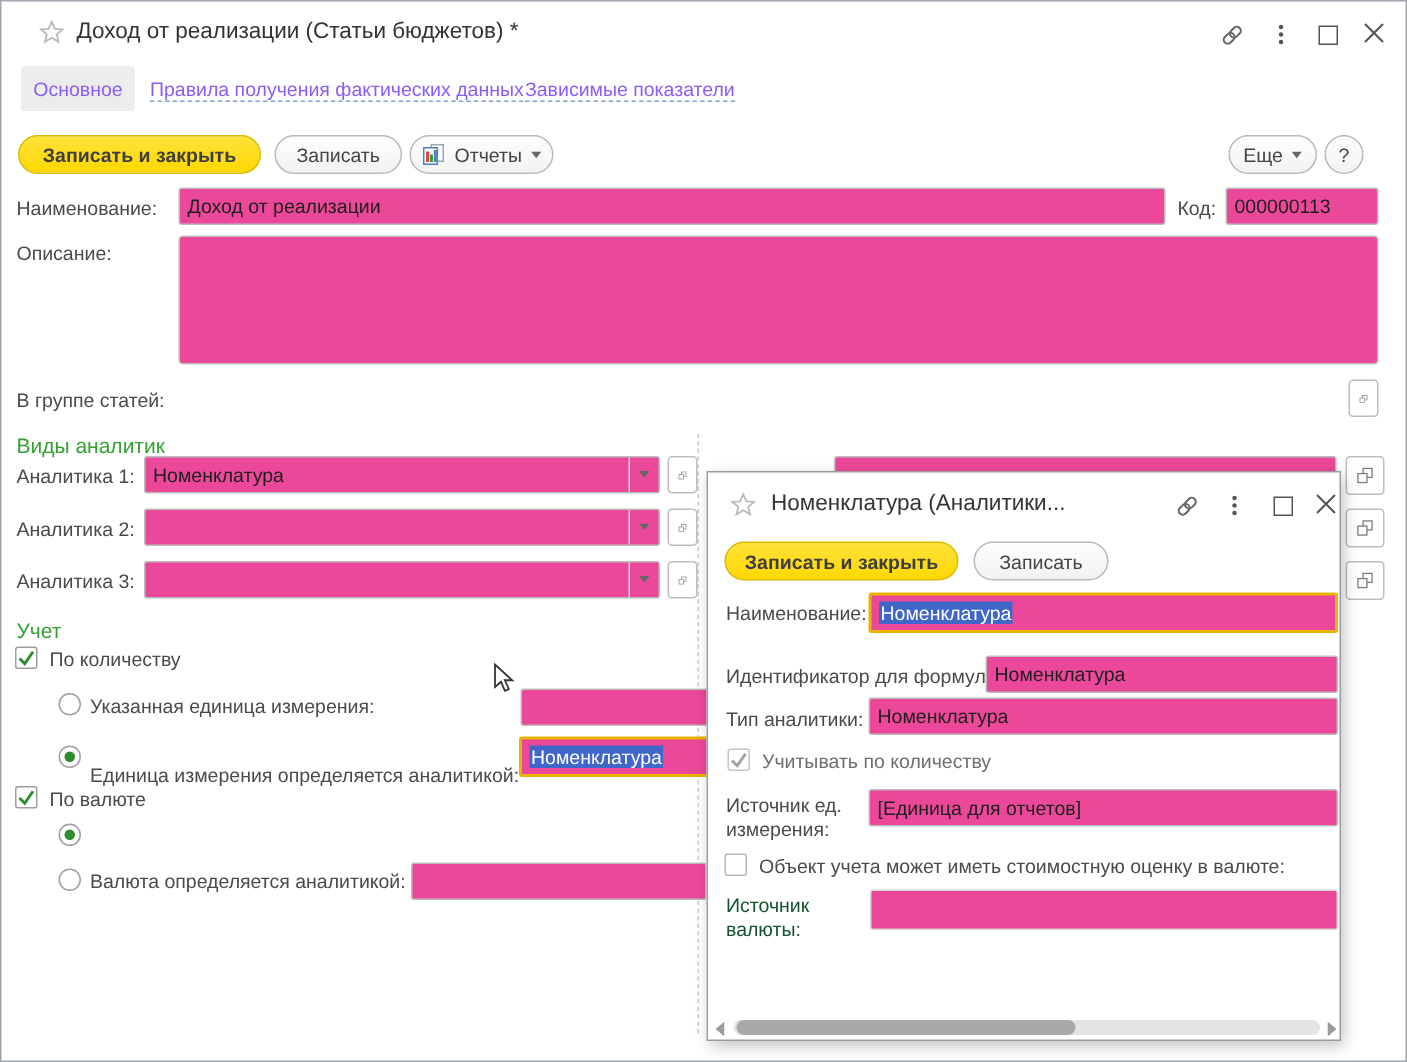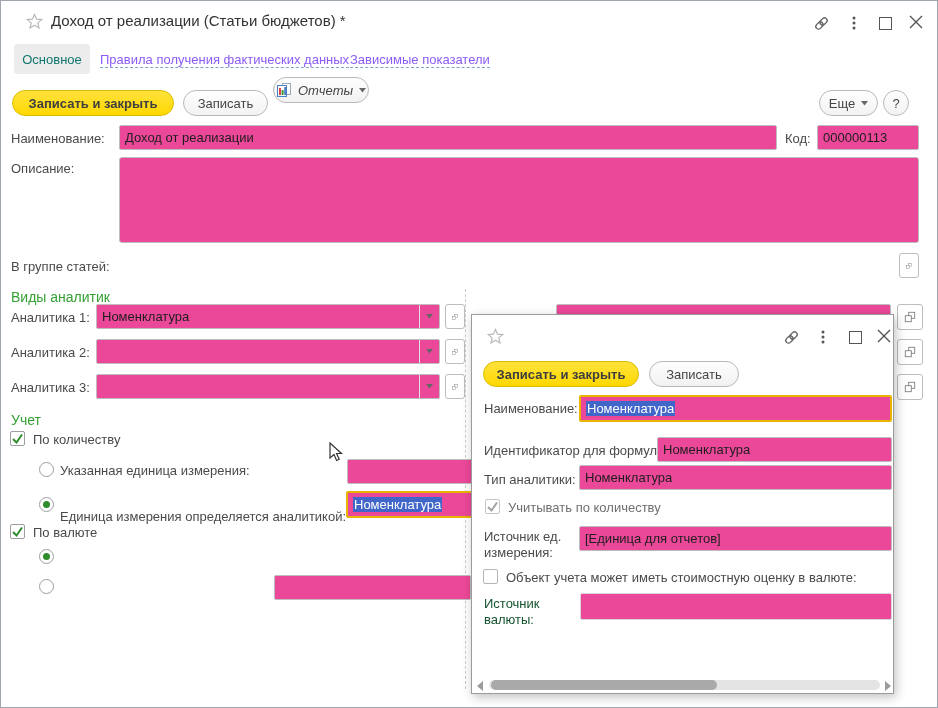--- a/index.html
+++ b/index.html
@@ -13,21 +13,21 @@
   .fld{position:absolute;background:#ec4899;border:1px solid #BDBDBD;border-radius:2px;font-size:13px;
        color:#1E1E1E;display:flex;align-items:center;padding:0 5px;box-sizing:border-box;overflow:hidden;white-space:nowrap;}
   .fld-focus{border:2px solid #E8B400;}
   .fld-dis{border-color:#D6D6D6;}
   .sel{background:#4066C9;color:#fff;padding:0 1px;}
   .combo-zone{position:absolute;right:0;top:0;bottom:0;width:19px;display:flex;align-items:center;justify-content:center;border-left:1px solid #E2E2E2;}
   .btn{position:absolute;background:linear-gradient(#FEFEFE,#F2F2F2);border:1px solid #B9B9B9;border-radius:13px;
        font-size:13px;color:#444;display:flex;align-items:center;justify-content:center;box-sizing:border-box;gap:6px;white-space:nowrap;}
   .btn-yellow{background:linear-gradient(#FFE23C,#FFD800);border:1px solid #D9BC00;font-weight:bold;color:#3E3E3E;}
   .openbtn{position:absolute;background:#fff;border:1px solid #BDBDBD;border-radius:3px;display:flex;align-items:center;justify-content:center;box-sizing:border-box;}
-  .tab-active{position:absolute;background:#ECECEC;border-radius:3px;font-size:13px;color:#0f766e;display:flex;align-items:center;justify-content:center;}
+  .tab-active{position:absolute;background:#ECECEC;border-radius:3px;font-size:13px;color:#8b5cf6;display:flex;align-items:center;justify-content:center;}
   .tab-link{position:absolute;font-size:13px;color:#8b5cf6;border-bottom:1px dashed #7FA3C6;white-space:nowrap;cursor:pointer;}
   .cb{position:absolute;width:15px;height:15px;background:#fff;border:1px solid #9E9E9E;border-radius:2px;box-sizing:border-box;display:flex;align-items:center;justify-content:center;}
   .cb-dis{border-color:#C6C6C6;}
   .radio{position:absolute;width:15px;height:15px;background:#fff;border:1px solid #9E9E9E;border-radius:50%;box-sizing:border-box;display:flex;align-items:center;justify-content:center;}
   .radio-dot{width:7px;height:7px;border-radius:50%;background:#2E8B2E;}
   .dashed-sep{position:absolute;border-left:1px dashed #CBCBCB;width:0;}
   .dialog{position:absolute;left:470px;top:313px;width:423px;height:380px;background:#fff;border:1px solid #9B9B9B;
           box-shadow:2px 3px 10px rgba(0,0,0,0.25);box-sizing:border-box;}
   .sb-track{position:absolute;background:#E4E4E4;border-radius:5px;}
   .sb-thumb{position:absolute;background:#A9A9A9;border-radius:5px;}
@@ -67,21 +67,21 @@
   </span>
 
   <div class="tab-active" style="left:13px;top:43px;width:76px;height:30px;">
     <span>Основное</span>
   </div>
   <span class="tab-link" style="left:99px;top:51px;">Правила получения фактических данных</span>
   <span class="tab-link" style="left:349px;top:51px;">Зависимые показатели</span>
 
   <button class="btn btn-yellow" style="left:11px;top:89px;width:162px;height:26px;">Записать и закрыть</button>
   <button class="btn" style="left:182px;top:89px;width:85px;height:26px;">Записать</button>
-  <button class="btn" style="left:272px;top:76px;width:96px;height:26px;font-style:italic;">
+  <button class="btn" style="left:272px;top:89px;width:96px;height:26px;">
     <span>
       <svg width="16" height="16" viewBox="0 0 16 16">
           <rect x="6.5" y="1.5" width="8" height="11" fill="#fff" stroke="#9AA7B5"></rect>
           <rect x="1.5" y="3.5" width="9" height="11" fill="#fff" stroke="#4A81C4"></rect>
           <rect x="3" y="6" width="2" height="7" fill="#D44"></rect>
           <rect x="5.6" y="8" width="2" height="5" fill="#3A9A3A"></rect>
           <rect x="8.2" y="5" width="2" height="8" fill="#4A81C4"></rect>
         </svg>
     </span>
     <span>Отчеты</span>
@@ -222,36 +222,38 @@
         <polyline points="2,7 5.5,10.5 11,2.5" fill="none" stroke="#2E8B2E" stroke-width="2"></polyline>
       </svg>
   </span>
   <span class="lbl" style="left:32px;top:524px;">По валюте</span>
 
   <span class="radio" style="left:38px;top:548px;">
       <span class="radio-dot"></span>
     </span>
 
   <span class="radio" style="left:38px;top:578px;"></span>
+  <span class="lbl" style="left:59px;top:579px;">Валюта определяется аналитикой:</span>
   <div class="fld" style="left:273px;top:574px;width:197px;height:25px;">
     <span></span>
   </div>
 
   <span class="abs" style="left:328px;top:441px;z-index:60;">
     <svg width="15" height="21" viewBox="0 0 15 21">
         <path d="M1 1 L1 16 L5 12.5 L7.6 18.5 L10.2 17.3 L7.6 11.5 L12.5 11.5 Z" fill="#fff" stroke="#333" stroke-width="1.2"></path>
       </svg>
   </span>
 
   <div class="dialog">
     <span class="abs" style="left:15px;top:13px;">
       <svg width="17" height="17" viewBox="0 0 17 17">
           <polygon points="8.5,1.5 10.6,6.2 15.7,6.6 11.8,9.9 13,14.9 8.5,12.2 4,14.9 5.2,9.9 1.3,6.6 6.4,6.2" fill="none" stroke="#B9B9B9" stroke-width="1.2"></polygon>
         </svg>
     </span>
+    <span class="title-text" style="left:42px;top:12px;">Номенклатура (Аналитики...</span>
     <span class="abs" style="left:311px;top:14px;">
       <svg width="17" height="17" viewBox="0 0 16 16">
           <g stroke="#666" fill="none" stroke-width="1.3" transform="rotate(-45 8 8)">
             <rect x="1.5" y="5.5" width="7.5" height="5" rx="2.5"></rect>
             <rect x="7" y="5.5" width="7.5" height="5" rx="2.5"></rect>
           </g>
         </svg>
     </span>
     <span class="abs" style="left:349px;top:15px;">
       <svg width="4" height="14" viewBox="0 0 4 14">

